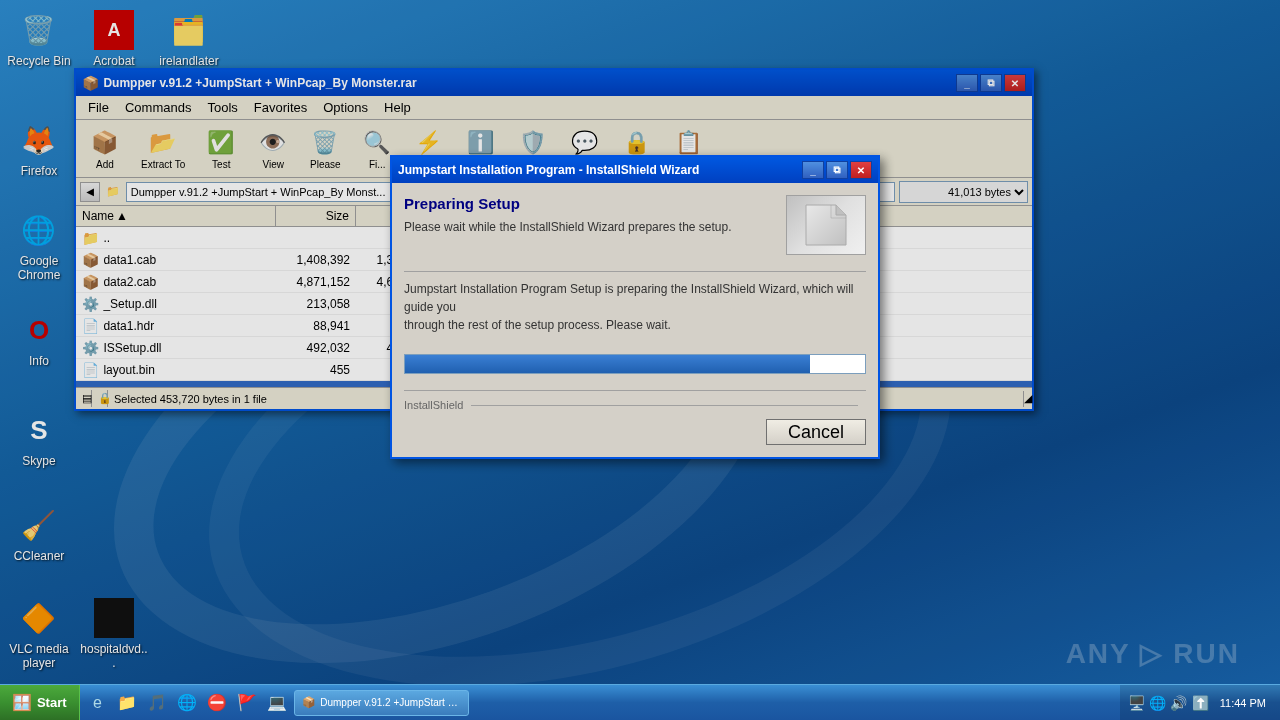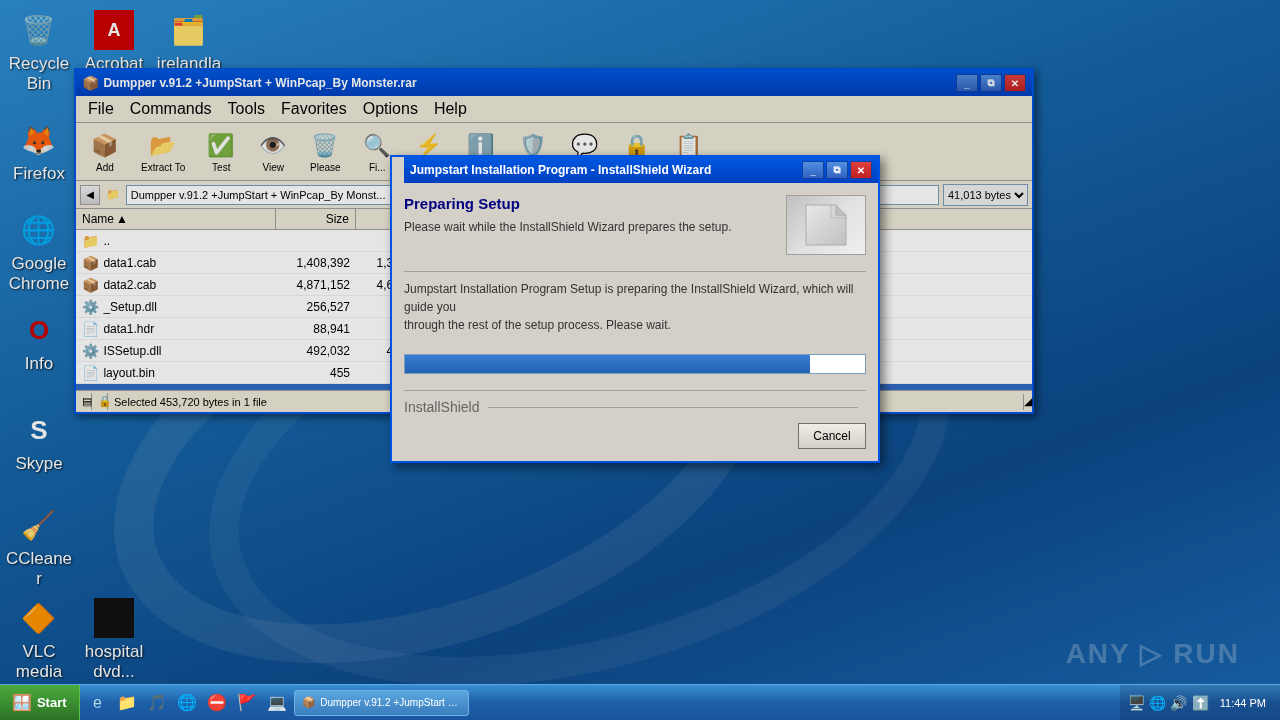--- a/index.html
+++ b/index.html
@@ -71,21 +71,21 @@
       width: 40px;
       height: 40px;
       margin: 0 auto 4px;
       display: flex;
       align-items: center;
       justify-content: center;
       font-size: 28px;
     }
     .desktop-icon .icon-label {
       color: white;
-      font-size: 17px;
+      font-size: 12px;
       text-shadow: 1px 1px 2px rgba(0,0,0,0.8);
       word-break: break-word;
       line-height: 1.2;
     }
 
     
     .taskbar {
       position: absolute;
       bottom: 0;
       left: 0;
@@ -204,21 +204,21 @@
     
     .menu-bar {
       background: #ece9d8;
       border-bottom: 1px solid #a0a0a0;
       display: flex;
       padding: 2px 4px;
     }
     .menu-item {
       padding: 2px 8px;
       cursor: pointer;
-      font-size: 16px;
+      font-size: 13px;
     }
 
     
     .toolbar {
       background: #ece9d8;
       border-bottom: 1px solid #a0a0a0;
       display: flex;
       align-items: center;
       padding: 3px 4px;
       gap: 2px;
@@ -348,21 +348,20 @@
     }
     .dialog-titlebar {
       background: linear-gradient(to bottom, #0058e1 0%, #0040c0 100%);
       height: 26px;
       display: flex;
       align-items: center;
       padding: 0 6px;
       color: white;
       font-weight: bold;
       font-size: 12px;
-      margin-left: 12px;
     }
     .dialog-title-text {
       flex: 1;
       color: white;
       font-size: 12px;
     }
     .dialog-body {
       padding: 12px;
     }
     .dialog-header-section {
@@ -420,35 +419,35 @@
     }
     .dialog-footer {
       border-top: 1px solid #a0a0a0;
       margin-top: 16px;
       padding-top: 8px;
       display: flex;
       align-items: center;
       justify-content: space-between;
     }
     .installshield-label {
-      font-size: 14px;
+      font-size: 11px;
       color: #666;
     }
     .dialog-buttons {
       display: flex;
       justify-content: flex-end;
       margin-top: 8px;
     }
     .dialog-btn {
-      width: 68px;
+      width: 100px;
       height: 26px;
       background: linear-gradient(to bottom, #f0ede4 0%, #d4d0c8 100%);
       border: 1px solid #707070;
       cursor: pointer;
-      font-size: 12px;
+      font-size: 18px;
       display: flex;
       align-items: center;
       justify-content: center;
     }
 
     
     .file-icon {
       font-size: 14px;
       flex-shrink: 0;
     }
@@ -583,21 +582,21 @@
         <span>SFX</span>
       </div>
     </div>
 
     <div class="address-bar">
       <div class="address-nav-btn">◀</div>
       <span style="margin:0 2px;font-size:11px;">📁</span>
       <div class="address-field">
         <span>Dumpper v.91.2 +JumpStart + WinPcap_By Monst...</span>
       </div>
-      <select style="height:22px;font-size:11px;border:1px solid #7b9ebd;">
+      <select style="height:22px;font-size:11px;border:1px solid #7b9ebd;padding-left:44px;">
         <option>41,013 bytes</option>
       </select>
     </div>
 
     <div class="file-list-header">
       <div class="col-header col-name">
         <span>Name</span>
         <span>▲</span>
       </div>
       <div class="col-header col-size">
@@ -638,21 +637,21 @@
       </div>
       <div class="file-cell size">4,871,152</div>
       <div class="file-cell packed">4,651,488</div>
       <div class="file-cell type">WinRA...</div>
     </div>
         <div class="file-row">
       <div class="file-cell name">
         <span class="file-icon">⚙️</span>
         <span>_Setup.dll</span>
       </div>
-      <div class="file-cell size">256,527</div>
+      <div class="file-cell size">213,058</div>
       <div class="file-cell packed">99,359</div>
       <div class="file-cell type">Applic...</div>
     </div>
         <div class="file-row">
       <div class="file-cell name">
         <span class="file-icon">📄</span>
         <span>data1.hdr</span>
       </div>
       <div class="file-cell size">88,941</div>
       <div class="file-cell packed">10,998</div>

